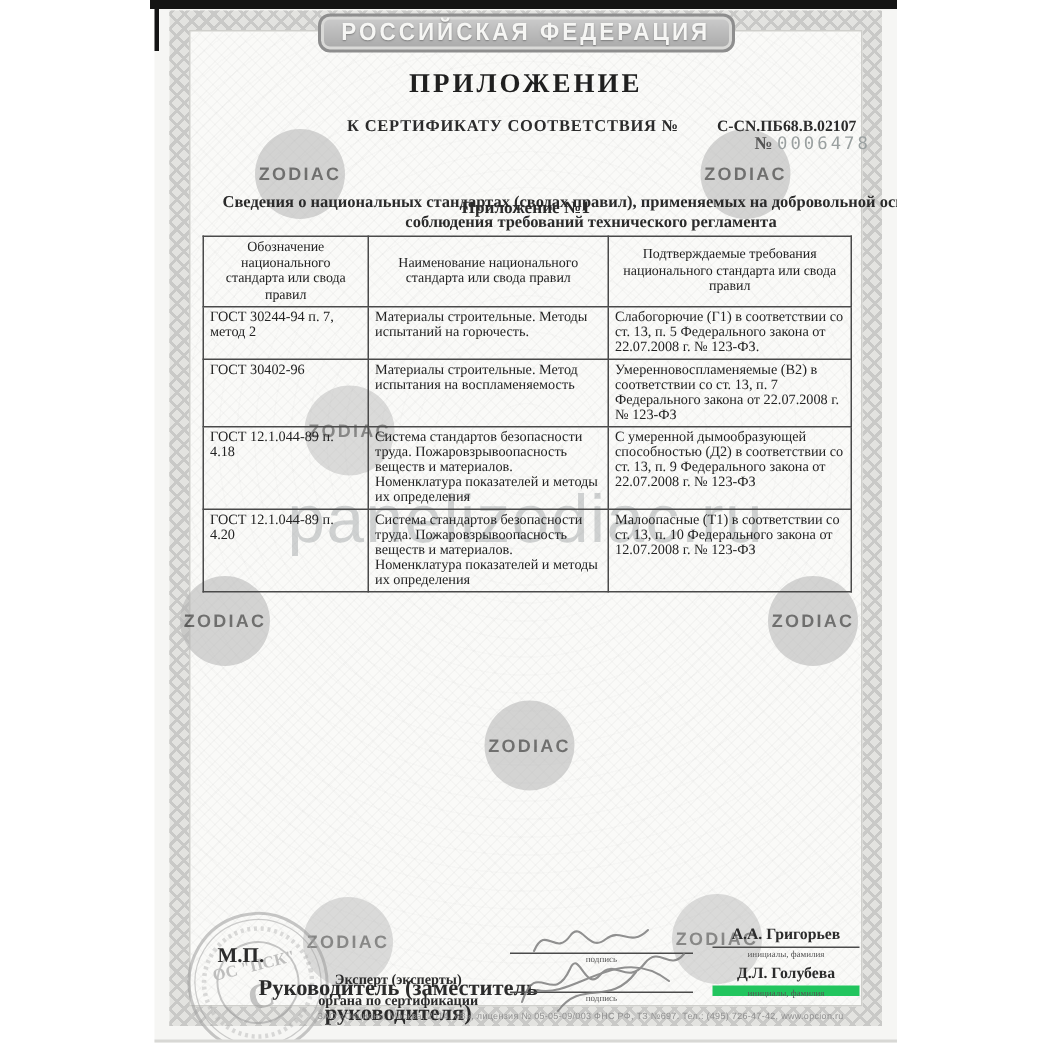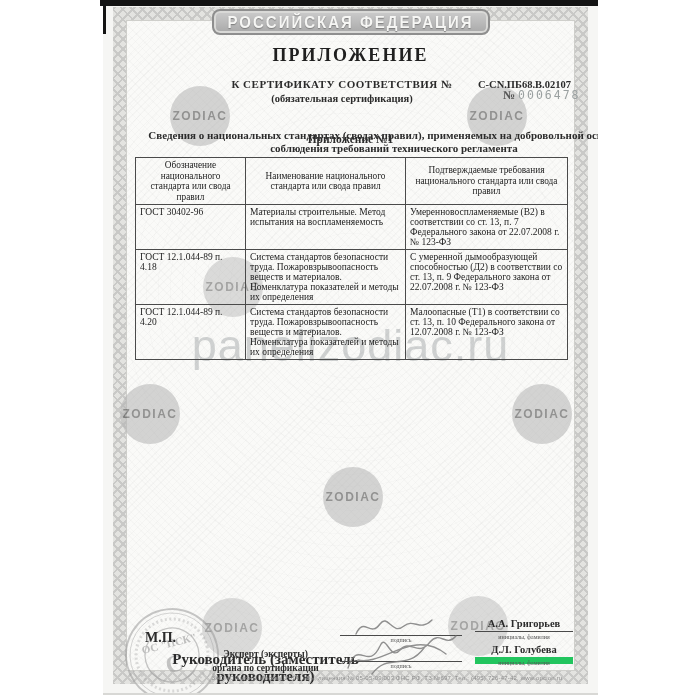--- a/index.html
+++ b/index.html
@@ -64,21 +64,21 @@
   table.std th{text-align:center;vertical-align:middle;line-height:10.5px;font-size:9.3px;}
   tr.h30{height:30px;} tr.h31{height:31px;} tr.h40{height:40px;} tr.h45{height:45px;margin-left:44px;}
 
   .wm-circle{
     position:absolute;width:60px;height:60px;border-radius:50%;
     background:#b4b4b4;opacity:0.55;z-index:2;
     display:flex;align-items:center;justify-content:center;
   }
   .wm-circle span{
     font-family:"Liberation Sans",sans-serif;font-weight:bold;font-size:12px;
-    letter-spacing:1.5px;color:#404040;
+    letter-spacing:1.5px;color:#000000;
   }
   .wm-site{
     position:absolute;left:0;width:100%;top:320px;text-align:center;z-index:2;
     font-family:"Liberation Sans",sans-serif;font-size:45px;
     color:rgba(148,152,156,0.42);letter-spacing:1px;white-space:nowrap;
   }
 
   .role1a{left:40px;width:245px;top:651px;text-align:center;font-weight:bold;font-size:15px;}
   .role1b{left:40px;width:245px;top:663px;text-align:center;font-weight:bold;font-size:9.5px;}
   .role2{left:40px;width:245px;top:649px;text-align:center;font-weight:bold;font-size:9.5px;}
@@ -135,40 +135,44 @@
 
   <div class="wm-site">panelizodiac.ru</div>
 
   <div class="banner">
     <span>РОССИЙСКАЯ ФЕДЕРАЦИЯ</span>
   </div>
 
   <div class="abs doc-title">ПРИЛОЖЕНИЕ</div>
   <div class="abs cert-line">К СЕРТИФИКАТУ СООТВЕТСТВИЯ  №</div>
   <div class="abs cert-number">С-CN.ПБ68.В.02107</div>
-  <div class="abs cert-type">(обязательная сертификация)</div>
   <div class="abs blank-no">
     <span class="nsign">№</span>
     <span class="digits">0006478</span>
   </div>
   <div class="abs annex-title">Приложение №1</div>
   <div class="abs annex-desc">Сведения о национальных стандартах (сводах правил), применяемых на добровольной основе для соблюдения требований технического регламента</div>
 
   <table class="std">
     <colgroup>
         <col style="width:110px">
         <col style="width:160px">
         <col style="width:162px">
       </colgroup>
     <tbody>
         <tr class="h30">
       <th>Обозначение национального стандарта или свода правил</th>
       <th>Наименование национального стандарта или свода правил</th>
       <th>Подтверждаемые требования национального стандарта или свода правил</th>
     </tr>
+    <tr class="h31">
+      <td>ГОСТ 30244-94 п. 7, метод 2</td>
+      <td>Материалы строительные. Методы испытаний на горючесть.</td>
+      <td>Слабогорючие (Г1) в соответствии со ст. 13, п. 5 Федерального закона от 22.07.2008 г. № 123-ФЗ.</td>
+    </tr>
     <tr class="h40">
       <td>ГОСТ 30402-96</td>
       <td>Материалы строительные. Метод испытания на воспламеняемость</td>
       <td>Умеренновоспламеняемые (В2) в соответствии со ст. 13, п. 7 Федерального закона от 22.07.2008 г. № 123-ФЗ</td>
     </tr>
     <tr class="h40">
       <td>ГОСТ 12.1.044-89 п. 4.18</td>
       <td>Система стандартов безопасности труда. Пожаровзрывоопасность веществ и материалов. Номенклатура показателей и методы их определения</td>
       <td>С умеренной дымообразующей способностью (Д2) в соответствии со ст. 13, п. 9 Федерального закона от 22.07.2008 г. № 123-ФЗ</td>
     </tr>

